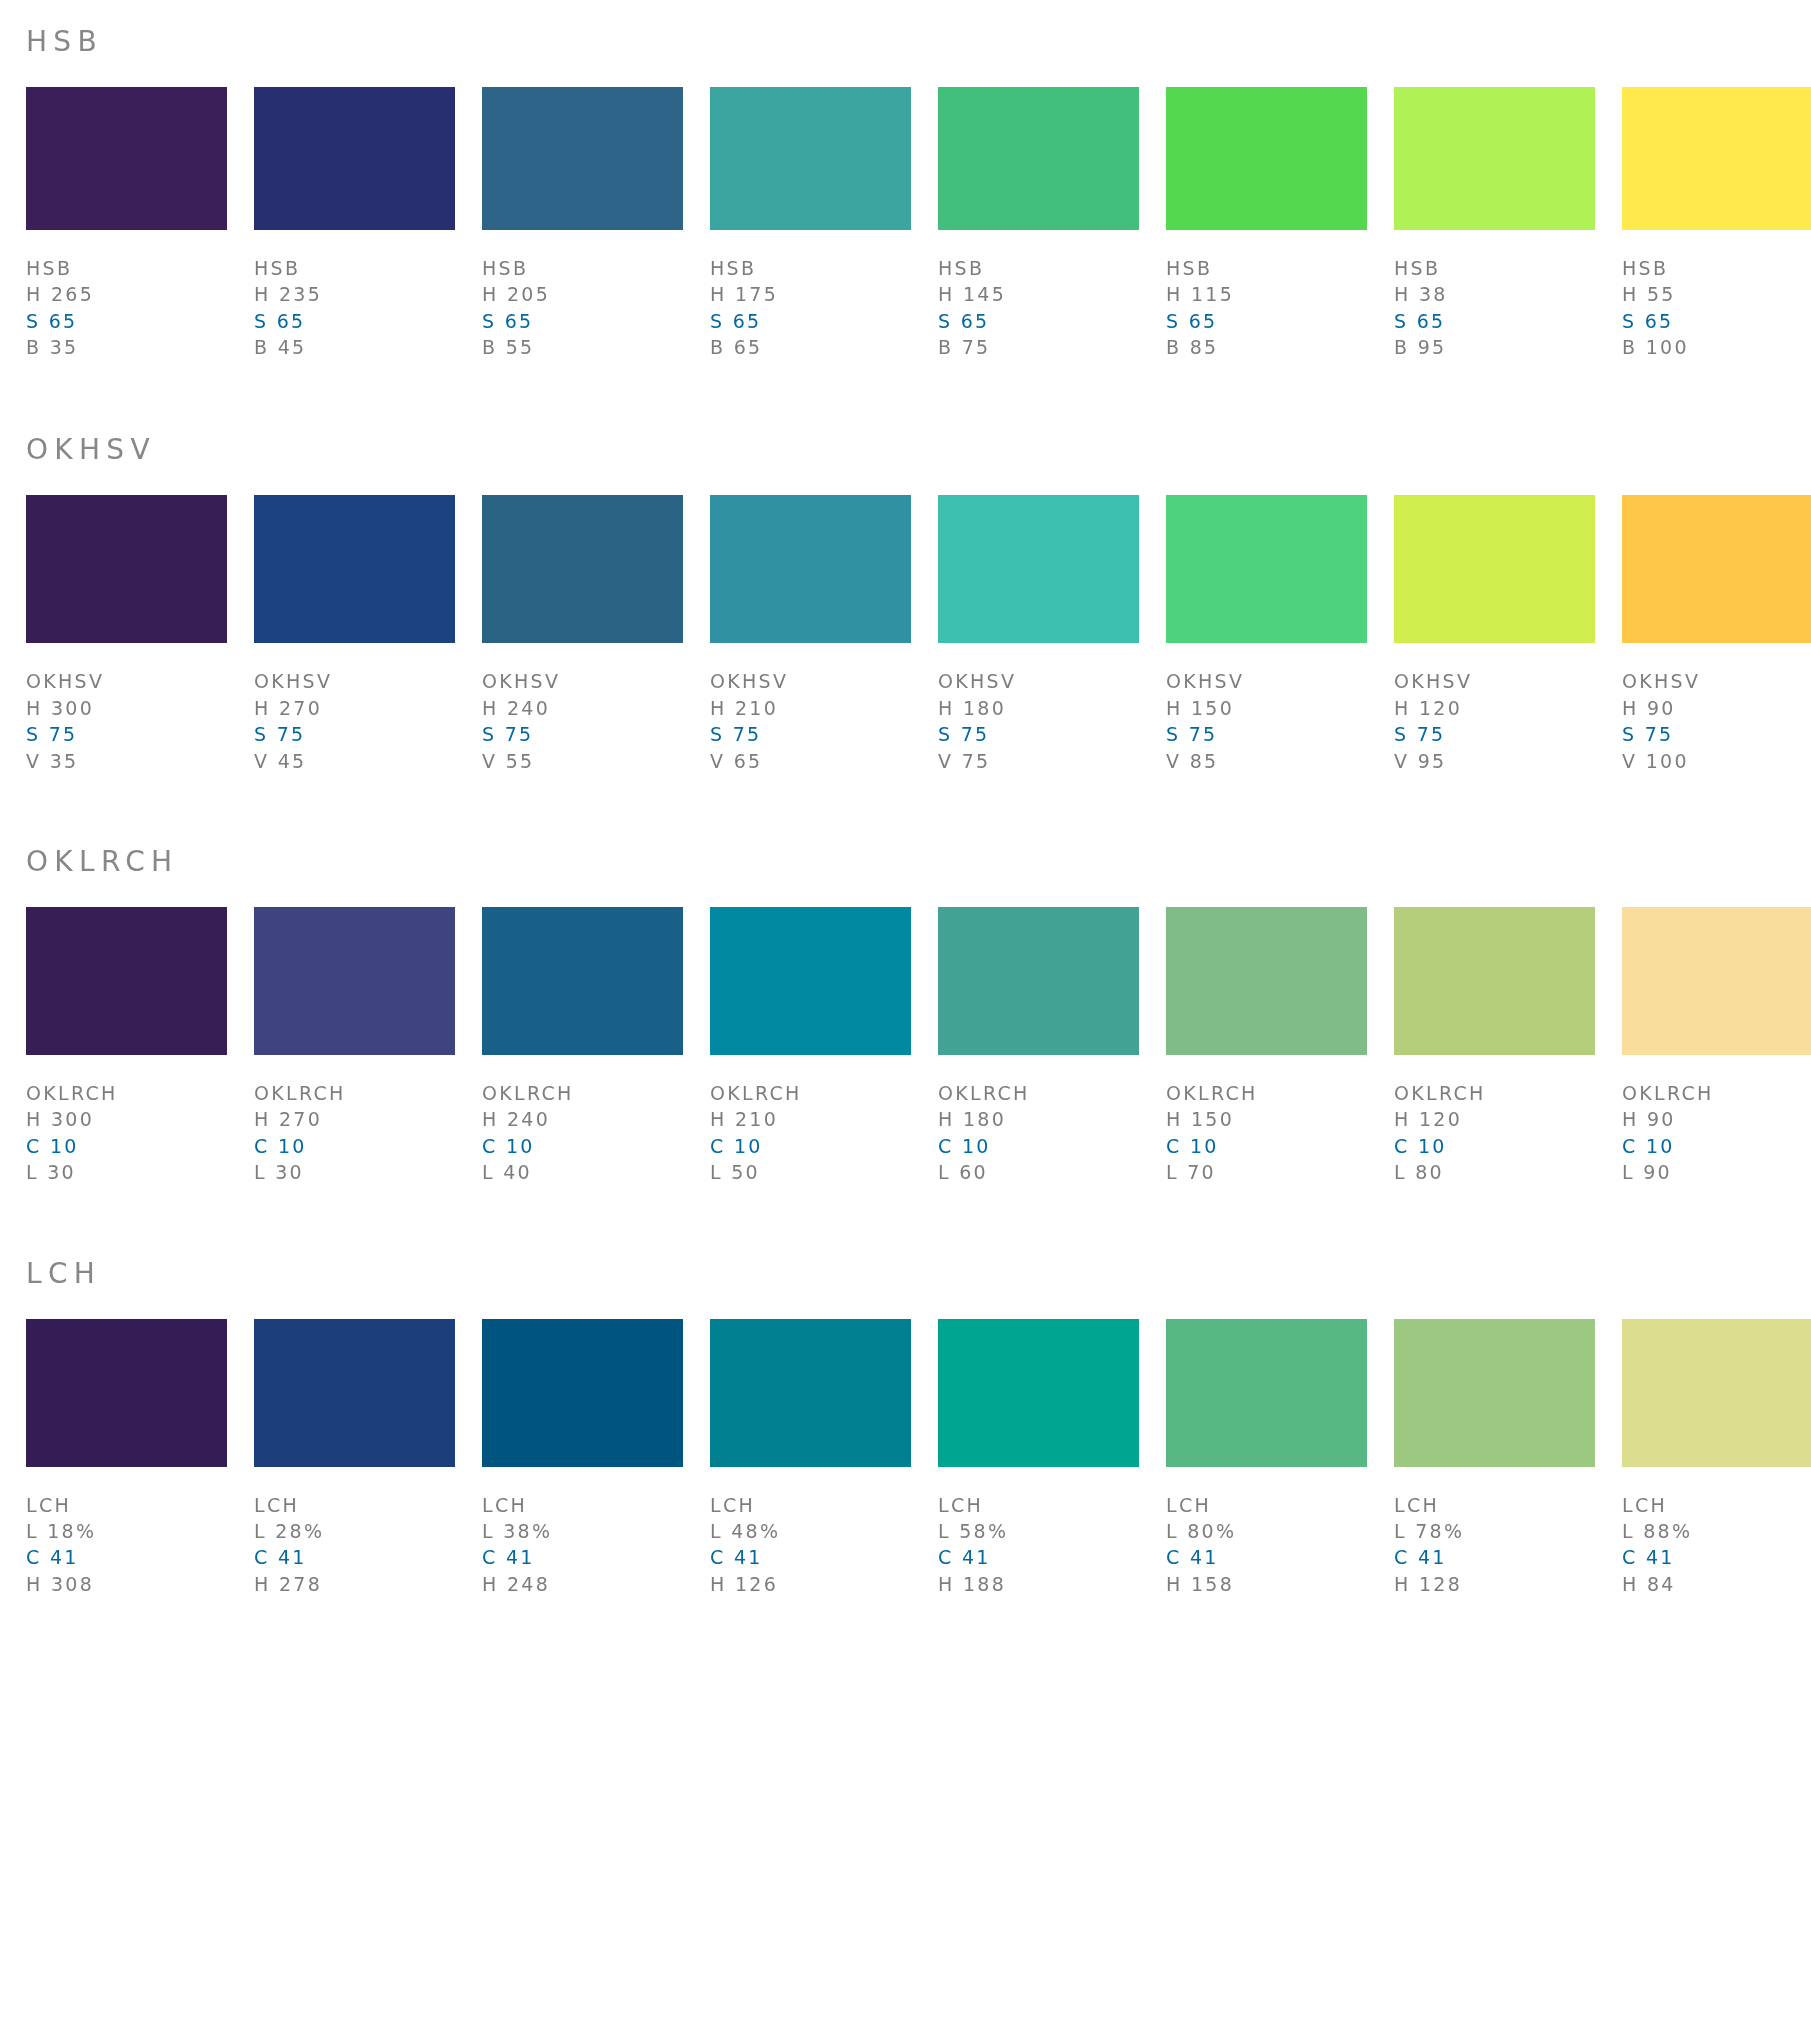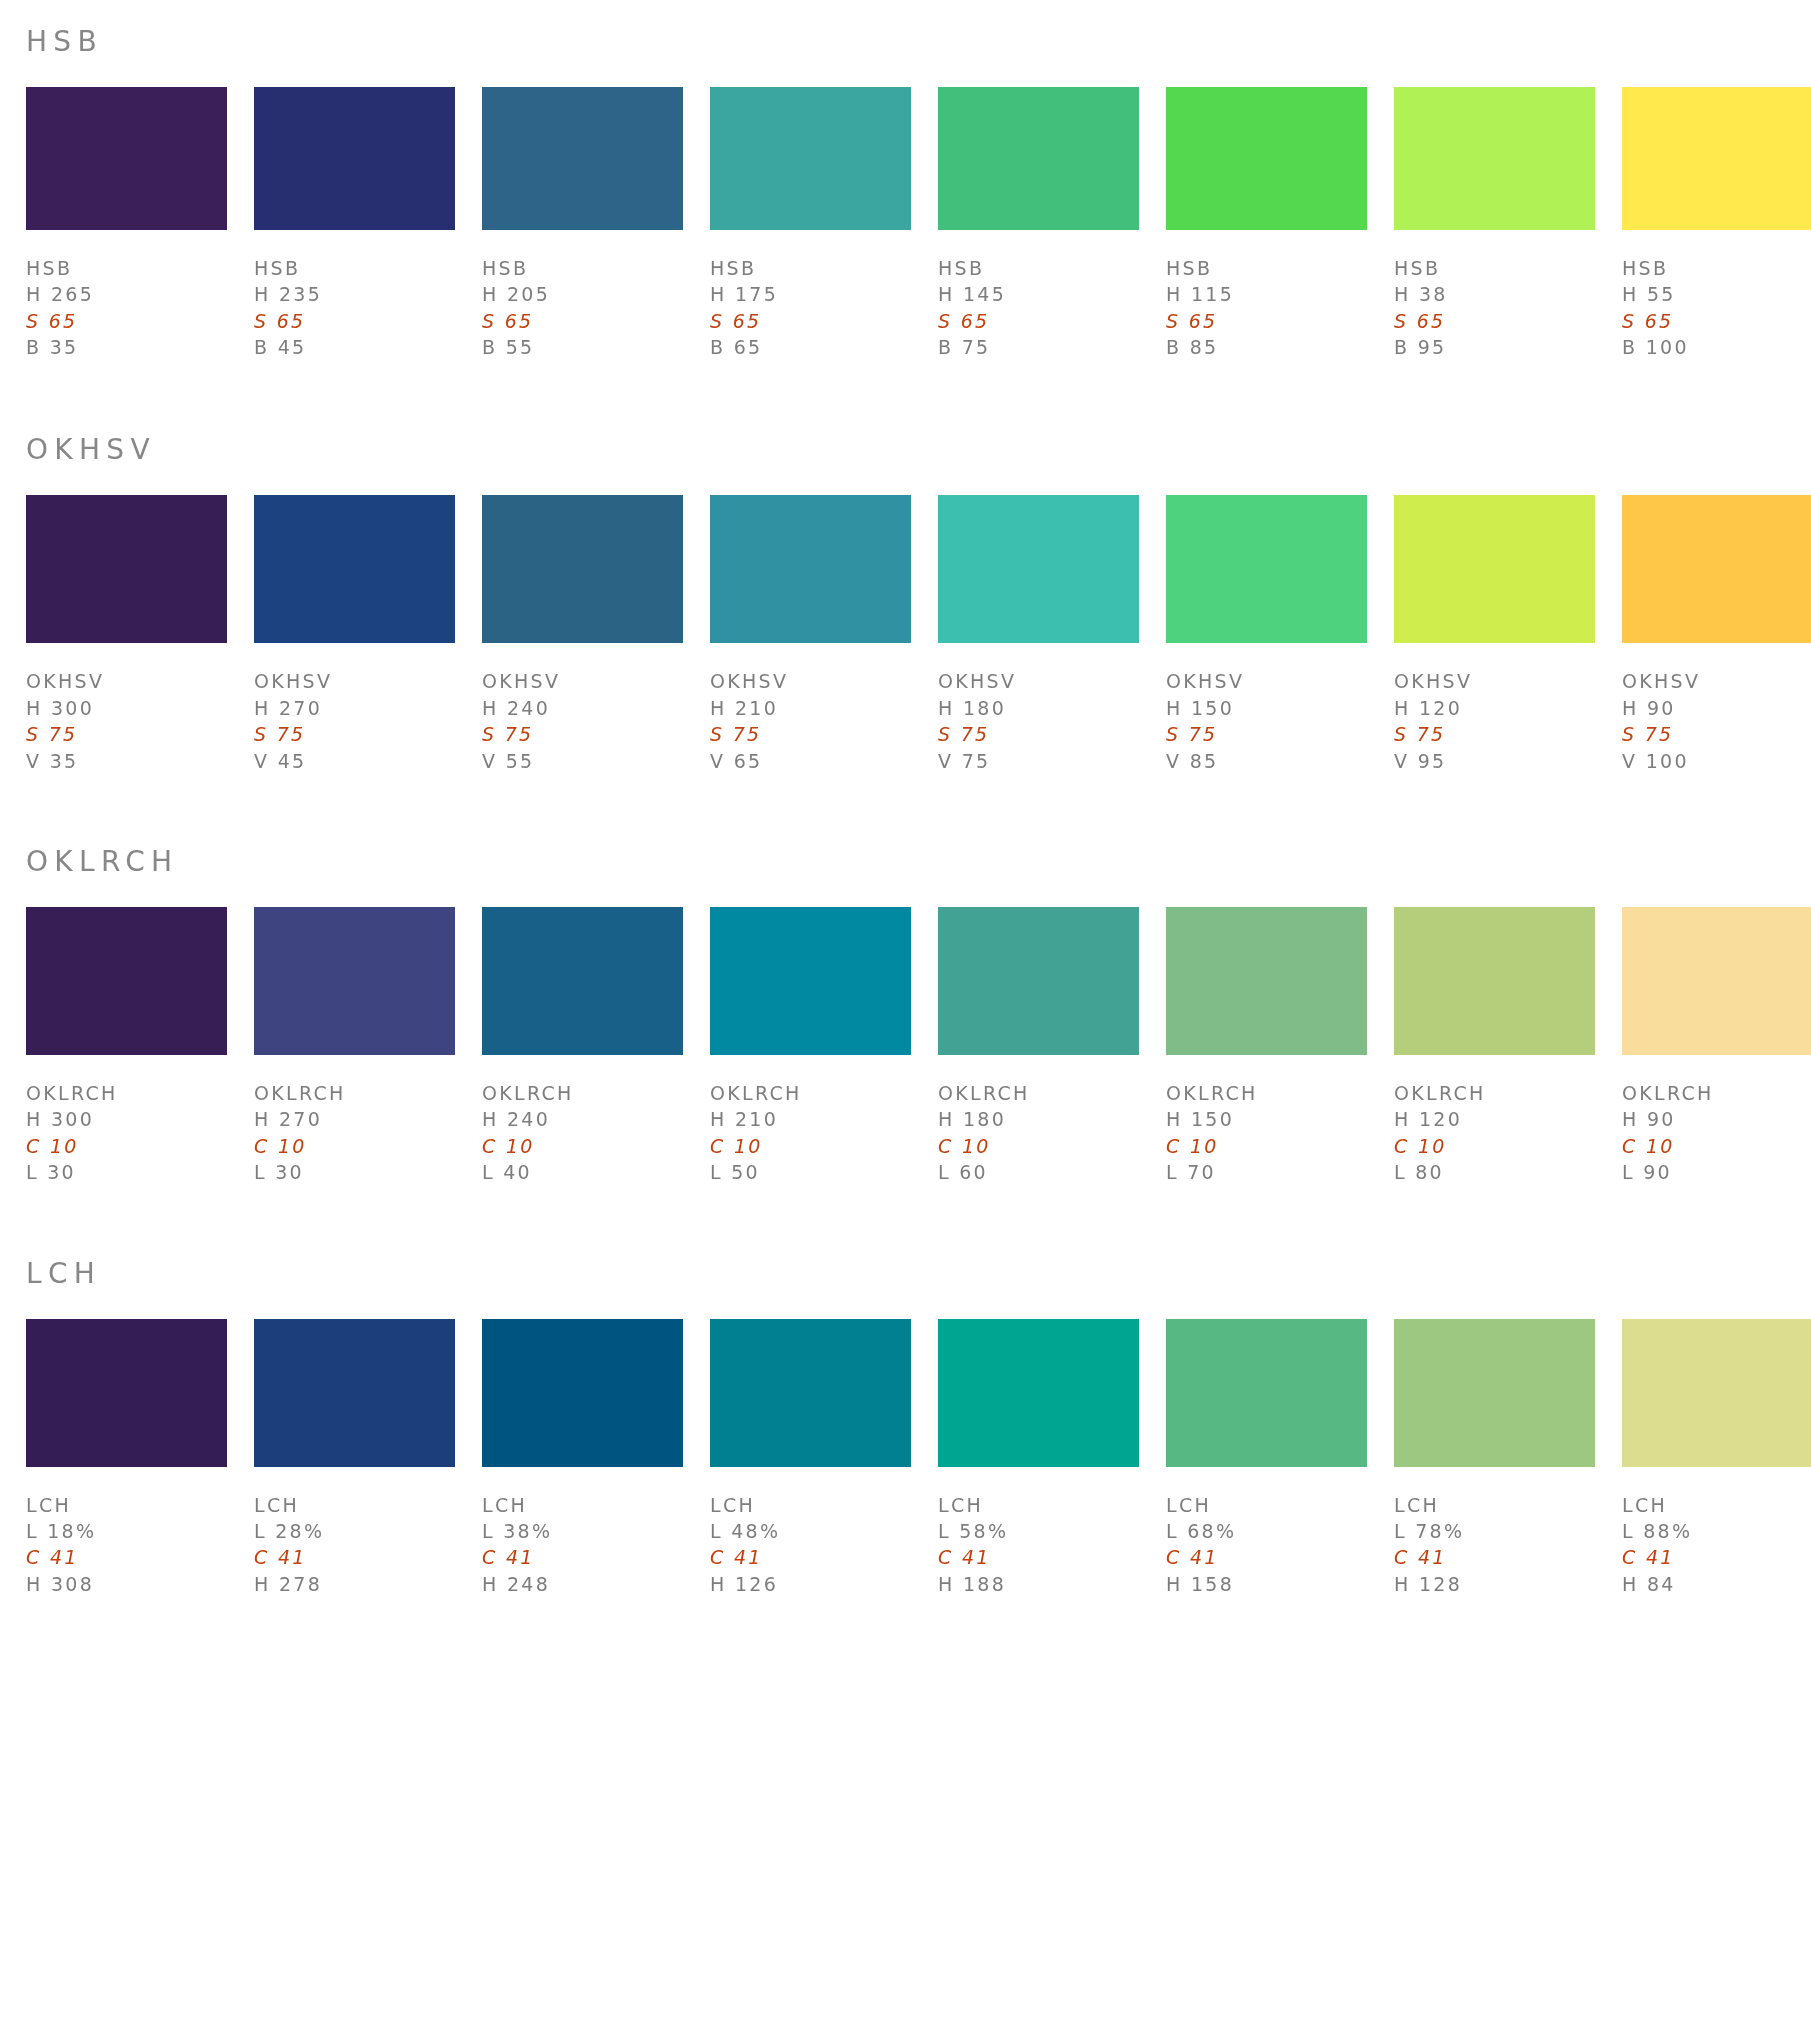--- a/index.html
+++ b/index.html
@@ -56,22 +56,21 @@
     flex-direction: column;
   }
   .lbl {
     font-size: 19px;
     letter-spacing: 2.3px;
     color: #7d7d7d;
     line-height: 26.4px;
     white-space: pre;
   }
   .lbl.accent {
-    color: #c2410c;
-    font-style: italic;
+    color: #0369a1;
   }
 
   
   #sec-hsb { padding-top: 10.7px; }
   #sec-hsb .swatch-row { margin-top: 31px; }
   #sec-hsb .swatch { height: 143px; }
 
   #sec-okhsv { padding-top: 76px; }
   #sec-okhsv .swatch-row { margin-top: 31px; }
   #sec-okhsv .swatch { height: 148px; }
@@ -364,21 +363,21 @@
             <div class="lbl">LCH</div>
             <div class="lbl">L 58%</div>
             <div class="lbl accent">C 41</div>
             <div class="lbl">H 188</div>
           </div>
         </div>
         <div class="swatch-cell">
           <div class="swatch" style="background: rgb(87, 184, 132);"></div>
           <div class="swatch-labels">
             <div class="lbl">LCH</div>
-            <div class="lbl">L 68%</div>
+            <div class="lbl">L 80%</div>
             <div class="lbl accent">C 41</div>
             <div class="lbl">H 158</div>
           </div>
         </div>
         <div class="swatch-cell">
           <div class="swatch" style="background: rgb(157, 200, 130);"></div>
           <div class="swatch-labels">
             <div class="lbl">LCH</div>
             <div class="lbl">L 78%</div>
             <div class="lbl accent">C 41</div>

